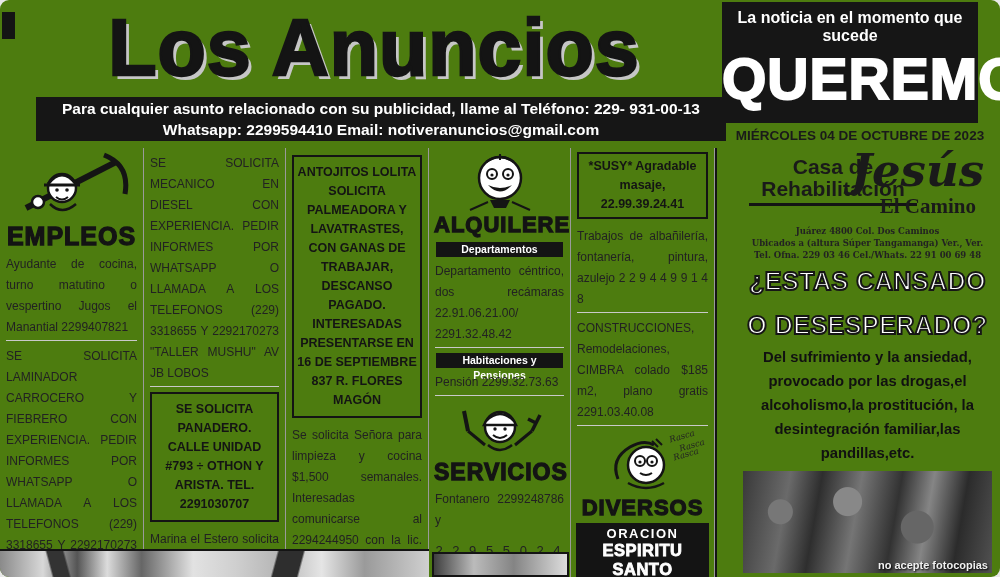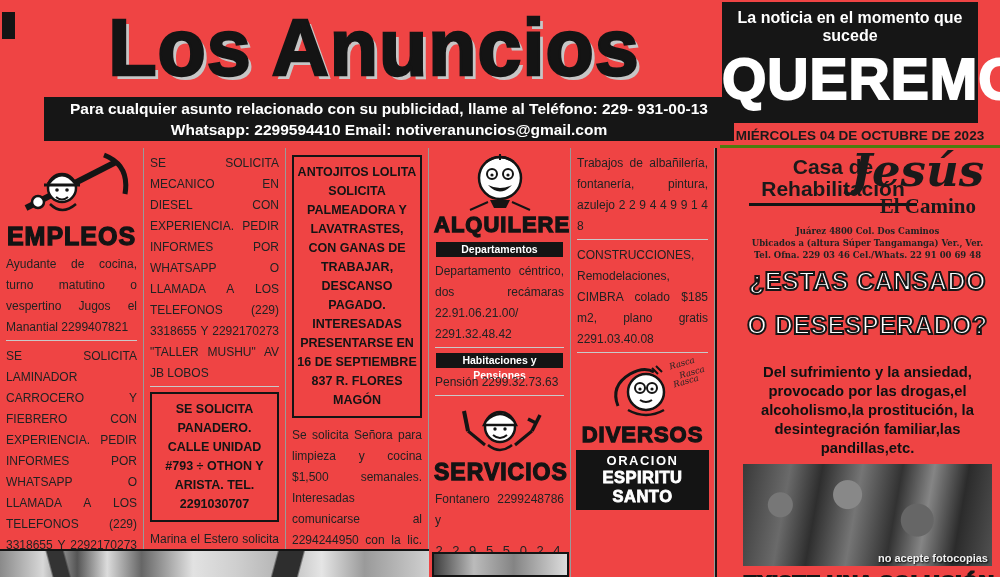--- a/index.html
+++ b/index.html
@@ -1,24 +1,24 @@
 <!DOCTYPE html>
 <html><head>
 <meta charset="utf-8">
 <style>
   html,body{margin:0;padding:0;background:#e9e9e9;}
-  .page{position:relative;width:1000px;height:577px;background:#ef4444;overflow:hidden;
-        color:#1a1a1a;font-family:"Liberation Sans",sans-serif;margin:0 auto;}
+  .page{position:relative;width:1000px;height:577px;background:#4d7c0f;overflow:hidden;
+        color:#1a1a1a;font-family:"Liberation Sans",sans-serif;margin:0 auto;border-radius:9px;}
 
   
   .corner-mark{position:absolute;left:2px;top:12px;width:13px;height:27px;background:#141414;}
   .main-title{position:absolute;left:30px;top:2px;width:688px;height:94px;text-align:center;
         font-size:79px;font-weight:bold;color:#141414;-webkit-text-stroke:2.5px #141414;
         text-shadow:4px 4px 0 #c6c6c6;letter-spacing:1px;white-space:nowrap;}
-  .contact-bar{position:absolute;left:44px;top:97px;width:690px;height:44px;background:#161616;
+  .contact-bar{position:absolute;left:36px;top:97px;width:690px;height:44px;background:#161616;
         color:#fff;font-weight:bold;text-align:center;font-size:15.5px;line-height:21px;
         box-sizing:border-box;padding-top:1px;}
   .notiver{position:absolute;left:722px;top:2px;width:256px;height:121px;background:#161616;
         color:#fff;text-align:center;box-sizing:border-box;}
   .notiver-tagline{font-size:16px;font-weight:bold;margin-top:7px;}
   .notiver-brand{font-size:57px;font-weight:bold;letter-spacing:1px;-webkit-text-stroke:2px #fff;margin-top:1px;}
   .date-strip{position:absolute;left:720px;top:125px;width:280px;height:23px;font-weight:bold;
         font-size:13.5px;text-align:center;border-bottom:3px solid #4d7c0f;box-sizing:border-box;padding-top:3px;}
 
   
@@ -48,21 +48,21 @@
   .casa-head{position:relative;height:72px;}
   .casa-title{position:absolute;left:6px;top:4px;width:168px;text-align:center;font-size:21px;
       line-height:22px;font-weight:bold;border-bottom:3px solid #141414;padding-bottom:3px;}
   .jesus{position:absolute;right:8px;top:-8px;font-family:"DejaVu Serif",serif;font-style:italic;
       font-weight:bold;font-size:45px;}
   .elcamino{position:absolute;right:16px;top:42px;font-weight:bold;font-size:21px;font-family:Liberation Serif, serif;}
   .address{font-size:8.5px;font-weight:bold;text-align:center;line-height:10px;
       font-family:"DejaVu Serif",serif;color:#222;margin-top:2px;}
   .hollow{color:#fff;-webkit-text-stroke:2px #161616;font-weight:bold;text-align:center;}
   .headline{font-size:25px;line-height:28px;letter-spacing:0.5px;margin-top:7px;white-space:nowrap;}
-  .casa-body{font-weight:bold;font-size:14.8px;line-height:19px;text-align:center;margin-top:24px;color:#111;}
+  .casa-body{font-weight:bold;font-size:14.8px;line-height:24px;text-align:center;margin-top:6px;color:#111;}
   .casa-photo{position:relative;height:102px;margin-top:6px;
       background:
         radial-gradient(circle at 15% 40%, #777 0 12px, transparent 13px),
         radial-gradient(circle at 42% 30%, #888 0 14px, transparent 15px),
         radial-gradient(circle at 70% 55%, #666 0 16px, transparent 17px),
         linear-gradient(100deg,#393939 0%,#6a6a6a 18%,#2e2e2e 30%,#757575 45%,#323232 60%,#858585 72%,#2b2b2b 85%,#515151 100%);}
   .photo-caption{position:absolute;right:4px;bottom:2px;color:#f0f0f0;font-weight:bold;
       font-size:11px;text-shadow:1px 1px 2px #000;}
   .solution{font-size:21px;line-height:24px;letter-spacing:0.5px;margin-top:5px;white-space:nowrap;}
 
@@ -159,20 +159,21 @@
         <line x1="65" y1="44" x2="82" y2="30" stroke="#141414" stroke-width="3"></line>
         <path d="M82 30 L90 14 M86 22 L78 18" fill="none" stroke="#141414" stroke-width="3.5"></path>
         <path d="M38 44 Q50 54 62 44" fill="none" stroke="#141414" stroke-width="2.5"></path>
       </svg>
       <div class="section-head" style="font-size:23px">SERVICIOS</div>
       <div class="ad" style="border-bottom:none">Fontanero 2299248786 y</div>
       <div class="digits-row">2 2 9 5 5 0 2 4 8 5</div>
     </div>
 
     <div class="col col5">
+      <div class="boxed" style="margin-top:2px;padding:3px">*SUSY* Agradable masaje, 22.99.39.24.41</div>
       <div class="ad">Trabajos de albañilería, fontanería, pintura, azulejo 2 2 9 4 4 9 9 1 4 8</div>
       <div class="ad">CONSTRUCCIONES, Remodelaciones, CIMBRA colado $185 m2, plano gratis 2291.03.40.08</div>
       <div style="position:relative">
         <span class="scribble" style="right:14px;top:0">Rasca</span>
         <span class="scribble" style="right:4px;top:9px">Rasca</span>
         <span class="scribble" style="right:10px;top:18px">Rasca</span>
         <svg class="cartoon" width="110" height="64" viewBox="0 0 110 64">
           <circle cx="58" cy="34" r="18" fill="#fff" stroke="#141414" stroke-width="2.5"></circle>
           <circle cx="52" cy="30" r="5" fill="#fff" stroke="#141414" stroke-width="2"></circle>
           <circle cx="64" cy="30" r="5" fill="#fff" stroke="#141414" stroke-width="2"></circle>

